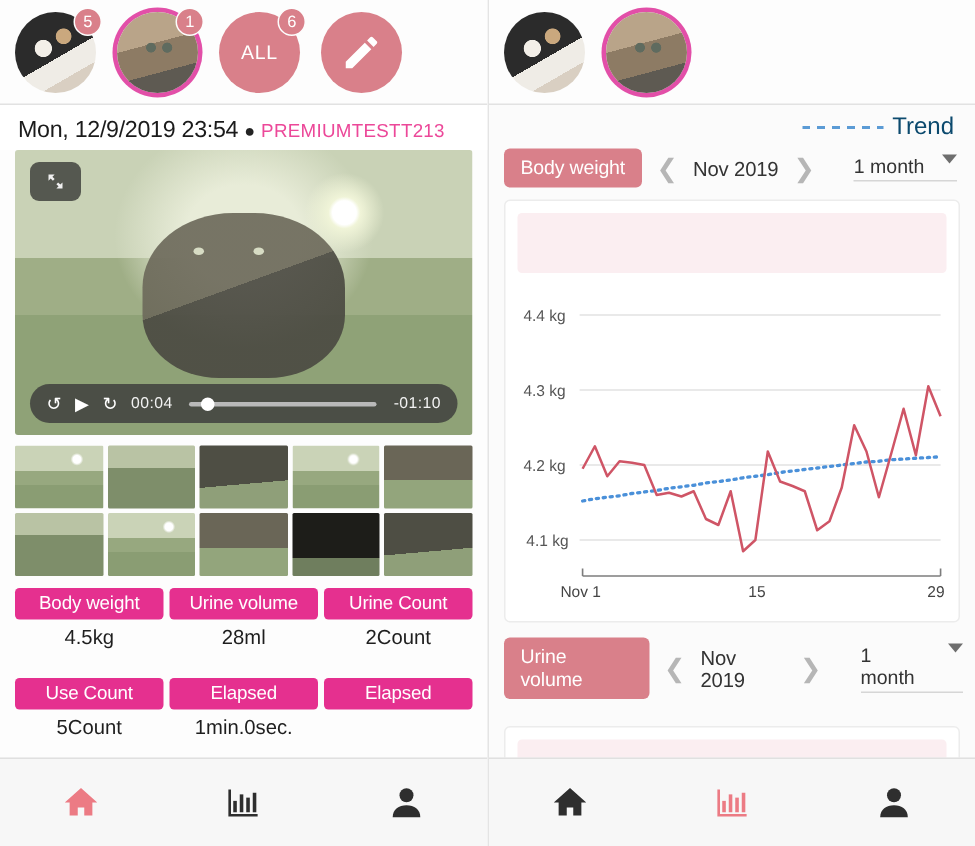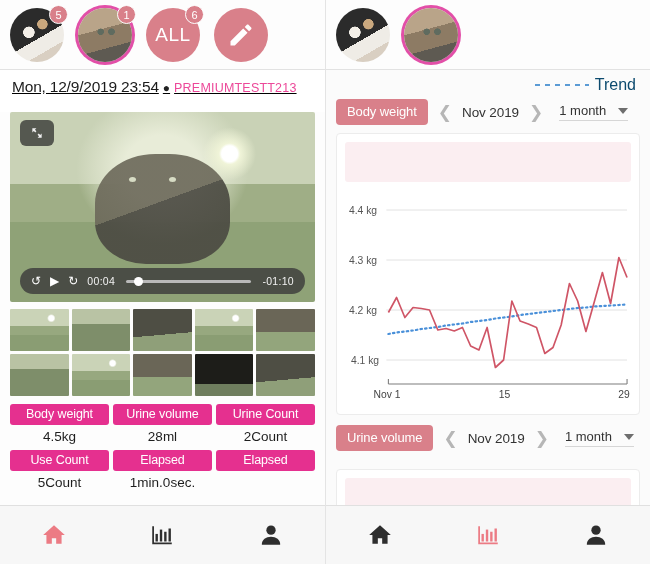--- a/index.html
+++ b/index.html
@@ -23,21 +23,21 @@
     border-bottom: 1px solid #e2e2e2;
   }
   .avatar-wrap { position: relative; width: 62px; height: 62px; flex: 0 0 auto; }
   .avatar {
     position: absolute; left: 4px; top: 4px;
     width: 54px; height: 54px; border-radius: 50%;
     overflow: hidden; background: #cfcfcf;
   }
   .avatar.selected { box-shadow: 0 0 0 3px #e24fa8; }
   .avatar.flat { background:#d9808a; display:flex; align-items:center; justify-content:center; }
-  .avatar.flat .lbl { color:#fff; font-size:19px; letter-spacing:.5px; }
+  .avatar.flat .lbl { color:#fff; font-size:13px; letter-spacing:.5px; }
   .badge {
     position: absolute; right: 0px; top: 1px;
     min-width: 19px; height: 19px; border-radius: 50%;
     background: #d9808a; color: #fff;
     font-size: 11px; line-height: 19px; text-align: center;
     border: 1.5px solid #fdfdfd;
   }
   
   .cat-a { background:
       radial-gradient(circle at 60% 30%, #caa87e 0 10%, transparent 11%),
@@ -45,21 +45,21 @@
       linear-gradient(150deg, #2b2b2b 0 55%, #efece6 55% 75%, #d9cfc2 75% 100%); }
   .cat-b { background:
       radial-gradient(circle at 42% 44%, #5f6b5f 0 7%, transparent 8%),
       radial-gradient(circle at 62% 44%, #5f6b5f 0 7%, transparent 8%),
       linear-gradient(165deg, #b9a489 0 40%, #8d7b64 40% 70%, #5e5a52 70% 100%); }
   .pencil { width:28px; height:28px; }
 
   
   .rec-head {
     display: flex; align-items: baseline; gap: 4px;
-    padding: 8px 10px 16px 12px; background: #fff; text-decoration: underline;
+    padding: 8px 10px 4px 12px; background: #fff;
   }
   .rec-date { font-size: 15.5px; color: #1b1b1b; font-weight: 500; letter-spacing: -.2px; }
   .pin-icon { color:#232323; font-size: 12px; }
   .rec-device { font-size: 12.5px; color: #ec4899; letter-spacing: .2px; }
 
   
   .video {
     position: relative; margin: 0 10px; height: 190px; border-radius: 2px;
     background:
       radial-gradient(circle at 72% 22%, #ffffff 0 3%, #f0f4d8 4%, transparent 10%),
@@ -103,37 +103,37 @@
   .thumb.d4 { background: linear-gradient(180deg,#6a6657 0 55%, #93a57c 55% 100%); }
 
   
   .stats { margin: 8px 10px 0 10px; }
   .stat-row { display: grid; grid-template-columns: repeat(3, 1fr); gap: 4px; }
   .stat-pill {
     background: #e5308f; color: #fff; text-align: center;
     font-size: 12.5px; padding: 3px 0 4px; border-radius: 3px;
     letter-spacing: -.1px;
   }
-  .stat-val { text-align: center; font-size: 13.5px; color: #1e1e1e; padding: 4px 0 6px; }
+  .stat-val { text-align: center; font-size: 13.5px; color: #1e1e1e; padding: 4px 0 20px; }
   .stat-vals { display: grid; grid-template-columns: repeat(3, 1fr); gap: 4px; }
 
   
   .trend-row { display:flex; align-items:center; justify-content:flex-end; gap:6px; padding: 6px 14px 2px 0; }
   .trend-dash { display:inline-block; width:54px; height:2px;
     background: repeating-linear-gradient(90deg,#5b9bd5 0 5px, transparent 5px 10px); }
   .trend-label { font-size: 16px; color: #0c4a6e; }
 
   .ctrl-row { display:flex; align-items:center; gap:10px; padding: 3px 8px 8px 10px; }
   .metric-pill {
     background:#d9808a; color:#fff; font-size:13px;
     padding:5px 11px 6px; border-radius:4px; letter-spacing:-.1px;
   }
   .chev { color:#b6b6b6; font-size:17px; line-height:1; font-weight:300; }
   .month { font-size:13.5px; color:#333; letter-spacing:-.1px; }
-  .range { display:flex; align-items:center; gap:12px; border-bottom:1px solid #d6d6d6; padding-bottom:2px; margin-left:6px; }
+  .range { display:flex; align-items:flex-start; gap:12px; border-bottom:1px solid #d6d6d6; padding-bottom:2px; margin-left:16px; }
   .range .rtxt { font-size:13px; color:#333; }
   .caret { width:0;height:0;border-left:5px solid transparent;border-right:5px solid transparent;border-top:6px solid #6e6e6e; }
 
   .card { margin: 0 10px; background:#fff; border:1px solid #ececec; border-radius:4px; padding:8px; }
   .adbox { height: 40px; background:#fbeef1; border-radius:3px; }
   .chart-wrap { position: relative; height: 218px; margin-top: 6px; text-align: right; }
   .chart-wrap svg { width: 100%; height: 100%; display:block; }
 
   .card2 { margin: 10px 10px 0 10px; background:#fff; border:1px solid #ececec; border-radius:4px; padding:8px; }
 

